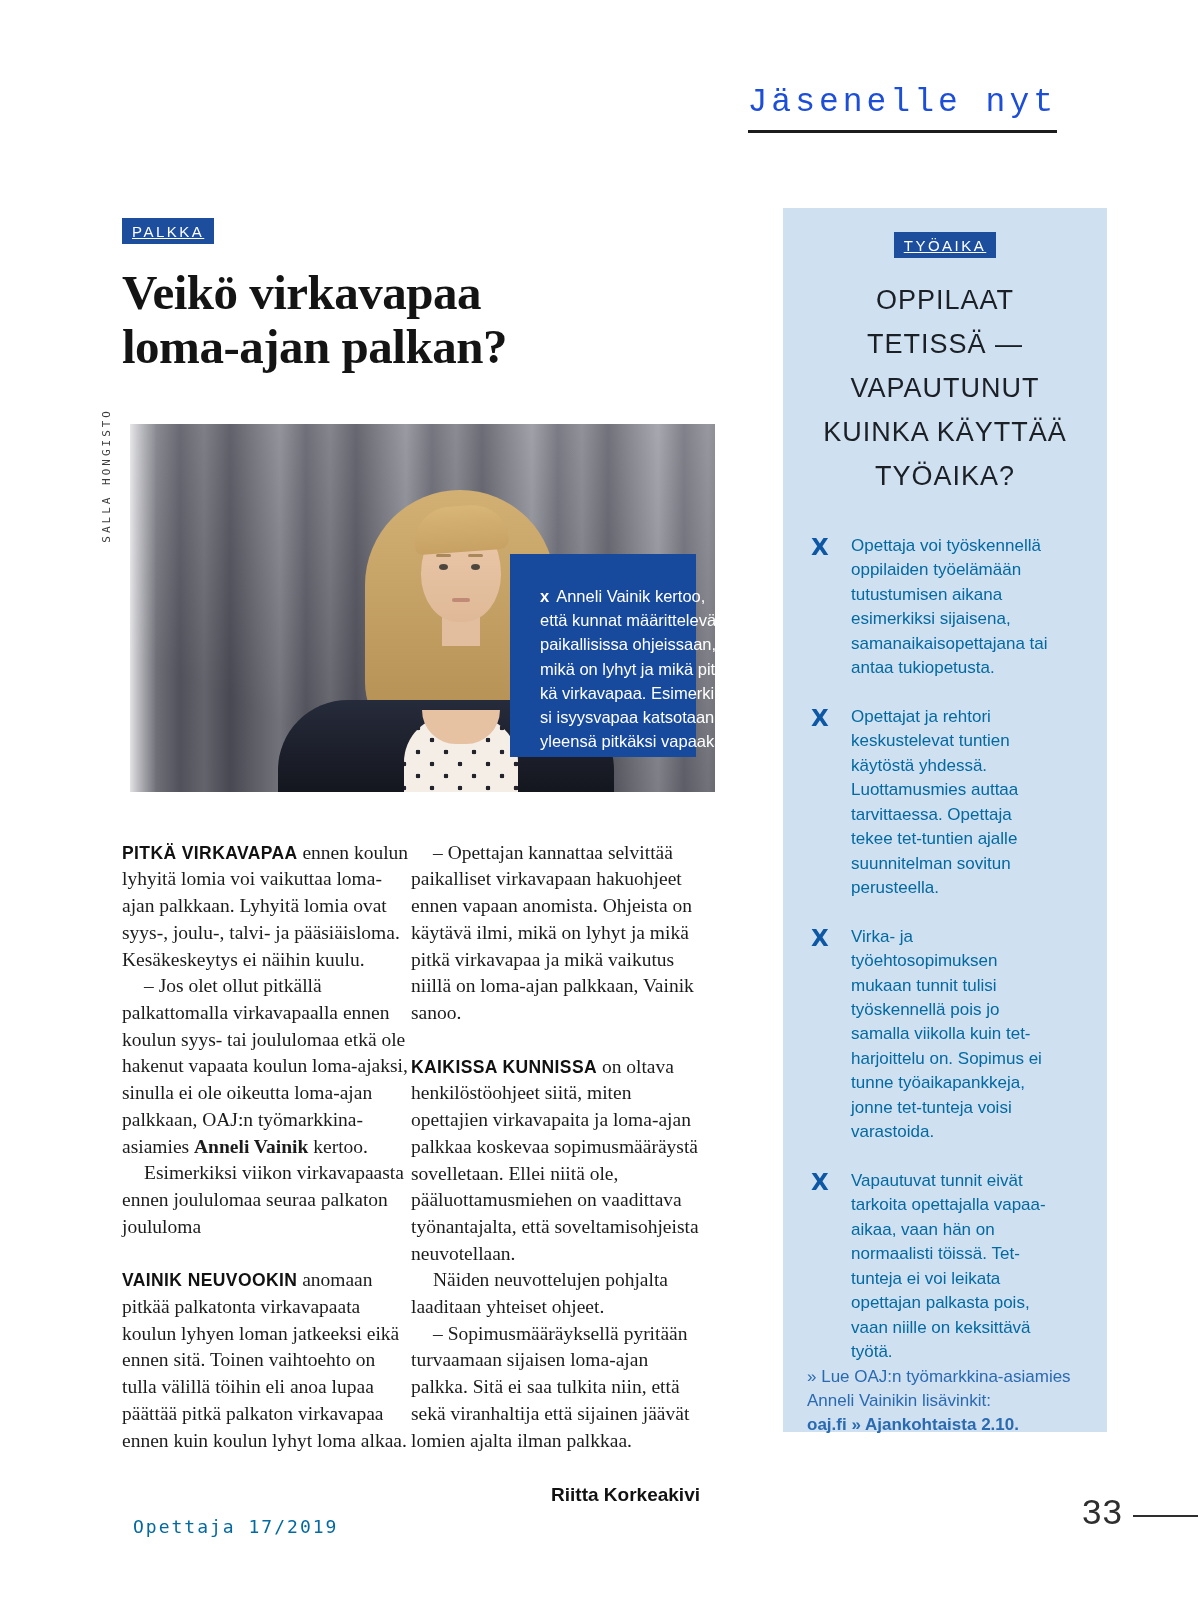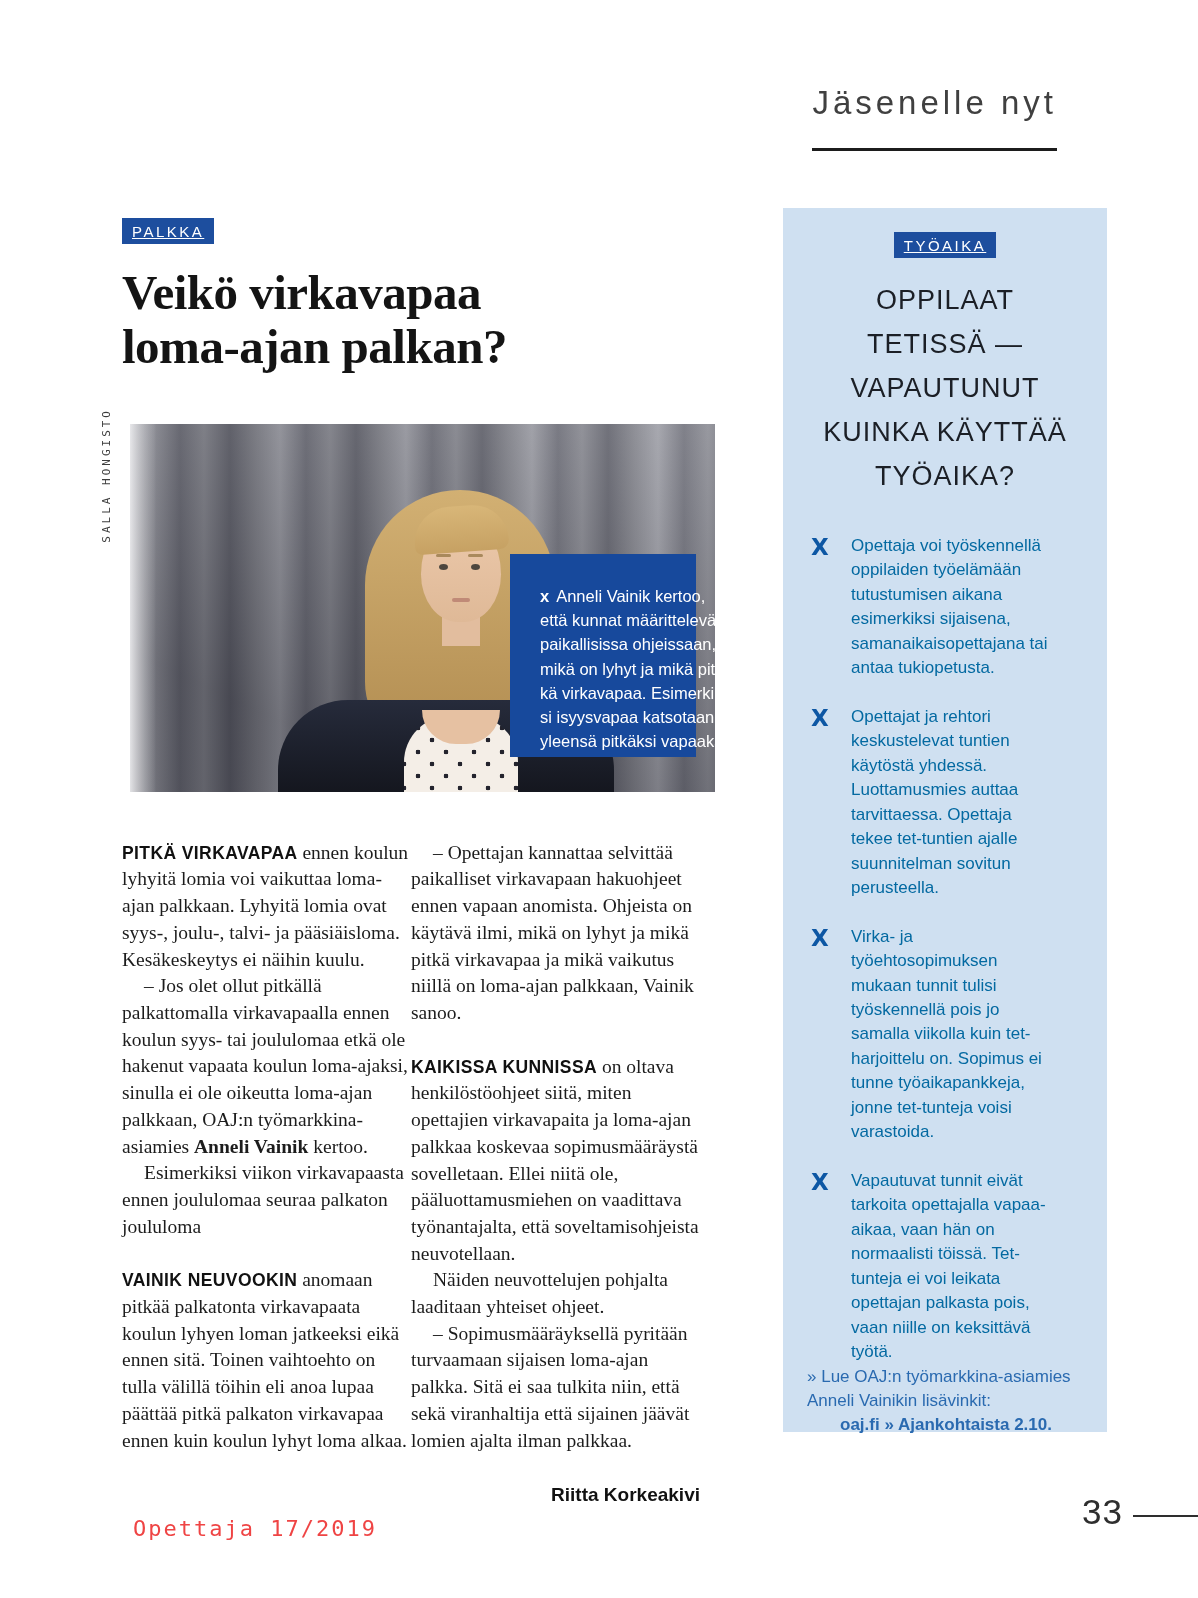--- a/index.html
+++ b/index.html
@@ -9,23 +9,23 @@
     width:1198px; height:1598px;
     background:#ffffff;
     font-family:"Liberation Sans", sans-serif;
     color:#1f1f1f;
     overflow:hidden;
   }
 
   
   .section-header {
     position:absolute; top:84px; right:141px;
-    font-family:Liberation Sans, sans-serif;
-    font-size:33px; letter-spacing:4px; color:#404040;
-    border-bottom:3px solid #1c1c1c; padding-bottom:26px;
+    font-family:Liberation Mono, monospace;
+    font-size:33px; letter-spacing:4px; color:#1d4ed8;
+    border-bottom:3px solid #1c1c1c; padding-bottom:9px;
   }
 
   
   .article { position:absolute; left:122px; top:218px; width:612px; }
 
   .tag {
     display:inline-block;
     background:#1d4e9e; color:#ffffff;
     font-size:15px; font-weight:500; letter-spacing:2.5px;
     padding:5px 10px 4px 10px;
@@ -148,27 +148,27 @@
   .bullets { margin-top:36px; display:flex; flex-direction:column; gap:24px; }
   .bullet { display:flex; }
   .bullet-x {
     flex:0 0 46px; color:#0d57a4; font-weight:900; font-size:23px;
     line-height:1; padding-top:2px; padding-left:6px;
     font-family:"DejaVu Sans", sans-serif;
   }
   .bullet-text { font-size:17px; line-height:1.44; color:#0369a1; width:200px; }
 
   .sidebar-footer { margin-top:auto; color:#2a6ab0; font-size:17px; line-height:1.42; padding-left:2px; }
-  .sidebar-footer .bold-line { font-weight:700;text-align:center; }
+  .sidebar-footer .bold-line { font-weight:700; }
 
   
   .footer-mag {
     position:absolute; left:133px; top:1516px;
     font-family:"DejaVu Sans Mono", monospace;
-    font-size:22px; letter-spacing:2px; color:#ef4444;
+    font-size:18px; letter-spacing:2px; color:#0369a1;
   }
   .page-num {
     position:absolute; left:1082px; top:1492px;
     font-weight:300; font-size:35px; color:#2e2e2e; letter-spacing:1px;
   }
   .page-num-rule {
     position:absolute; left:1133px; top:1515px; width:65px; height:2px; background:#2e2e2e;
   }
 </style>
 </head>

